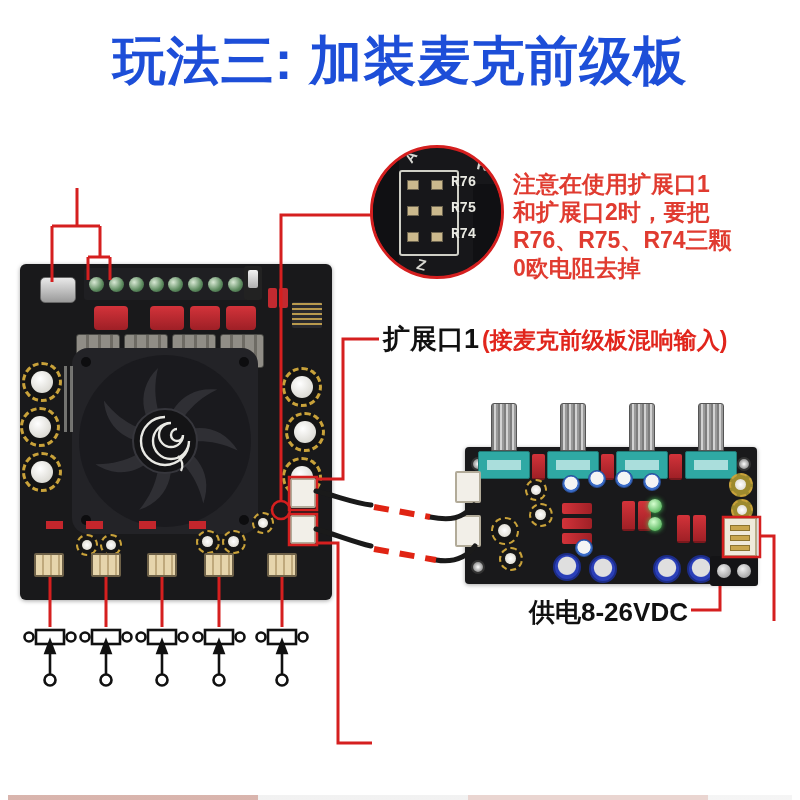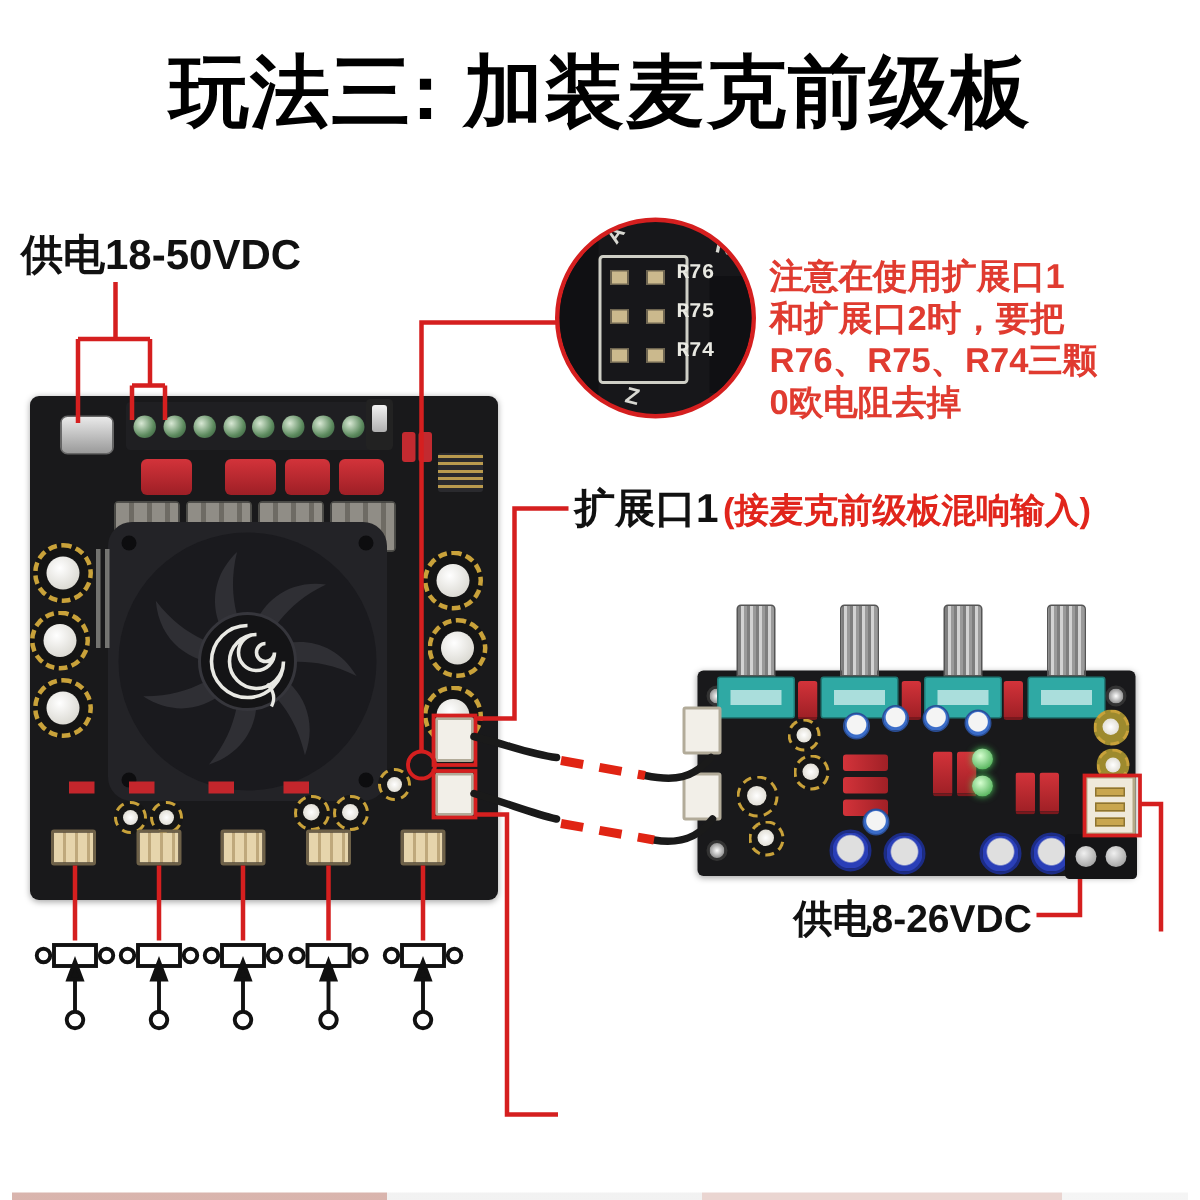--- a/index.html
+++ b/index.html
@@ -1,20 +1,20 @@
 <!DOCTYPE html>
 <html><head>
 <meta charset="utf-8">
 <style>
   html,body{margin:0;padding:0;background:#fff;}
   .scene{position:relative;width:800px;height:800px;background:#ffffff;overflow:hidden;
          font-family:"Liberation Sans",sans-serif;color:#111;}
   .abs{position:absolute;}
   .title{position:absolute;left:0;right:0;top:26px;text-align:center;font-size:53px;
-         font-weight:800;color:#000000;letter-spacing:1px;white-space:nowrap;}
+         font-weight:800;color:#1d4ed8;letter-spacing:1px;white-space:nowrap;}
   .lbl{position:absolute;font-weight:600;color:#111;white-space:nowrap;}
   .warning{position:absolute;left:513px;top:170px;width:300px;color:#e03b30;
            font-size:23px;font-weight:600;line-height:28px;}
   .port-row{position:absolute;white-space:nowrap;}
   .port-label{font-size:27px;font-weight:600;color:#111;}
   .port-note{font-size:23px;font-weight:600;color:#e1251c;margin-left:3px;}
   .badge{position:absolute;left:524px;top:651px;width:189px;height:50px;background:#e8261c;
          border-radius:9px;color:#fff;font-size:33px;font-weight:700;display:flex;
          align-items:center;justify-content:center;letter-spacing:2px;}
   
@@ -77,21 +77,20 @@
   .bottom-strip{position:absolute;left:8px;top:795px;width:784px;height:5px;opacity:.6;
        background:linear-gradient(90deg,#c08377 0 250px,#e9e9e9 250px 460px,#dcb9b2 460px 700px,#eee 700px);}
 </style>
 </head>
 <body>
 
 <div class="scene">
 
   <div class="title">玩法三: 加装麦克前级板</div>
 
-  <div class="lbl" style="left:14px;top:151px;font-size:28px;">供电18-50VDC</div>
 
   <div class="warning">
     <div>注意在使用扩展口1</div>
     <div>和扩展口2时，要把</div>
     <div>R76、R75、R74三颗</div>
     <div>0欧电阻去掉</div>
   </div>
 
   <div class="board" style="left:20px;top:264px;width:312px;height:336px;">
     <div class="mb-usb"></div>

